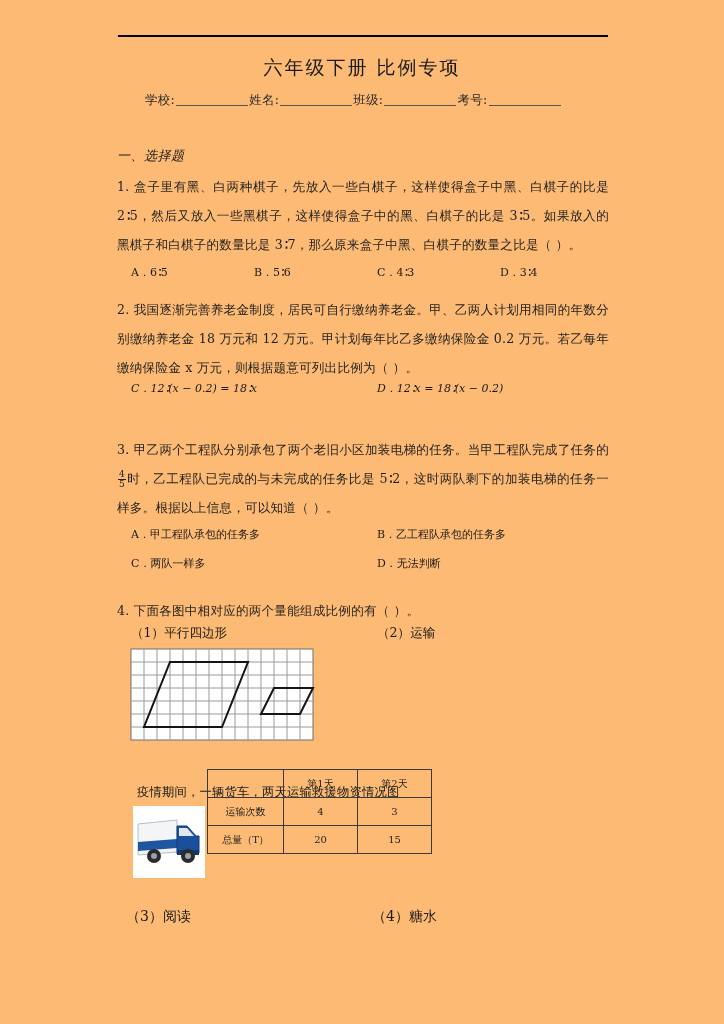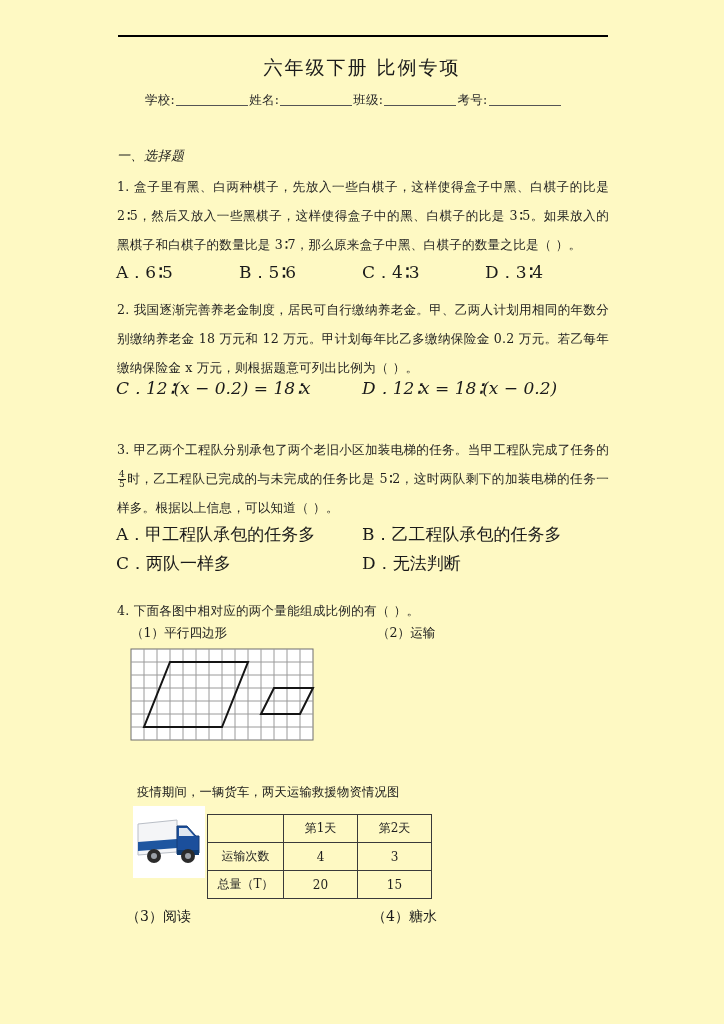--- a/index.html
+++ b/index.html
@@ -13,21 +13,21 @@
     position: relative;
     font-family: "DejaVu Serif", "Liberation Serif", serif;
     color: #1a1a1a;
     overflow: hidden;
   }
   .page {
     position: absolute;
     left: 0; top: 0;
     width: 724px;
     height: 1024px;
-    background: #fef9c3;
+    background: #fdba74;
   }
 
   
   .top-rule {
     position: absolute;
     left: 118px;
     top: 35px;
     width: 490px;
     height: 0;
     border-top: 2px solid #000;
@@ -79,23 +79,23 @@
     text-align: justify;
     letter-spacing: 0.2px;
   }
   .q1 { top: 172px; }
   .q2 { top: 295px; }
   .q3 { top: 435px; }
   .q4 { top: 596px; }
 
   .opts {
     position: absolute;
-    left: 102px;
+    left: 117px;
     width: 492px;
-    font-size: 17px;
+    font-size: 11px;
     line-height: 29px;
   }
   .opt-row {
     display: flex;
     width: 100%;
   }
   .opt-row .opt {
     flex: 0 0 25%;
     white-space: nowrap;
     padding-left: 14px;
@@ -159,23 +159,23 @@
     letter-spacing: 0.2px;
   }
   .truck-img {
     position: absolute;
     left: 133px;
     top: 806px;
   }
   .data-table {
     position: absolute;
     left: 207px;
-    top: 814px;
+    top: 769px;
     border-collapse: collapse;
-    font-size: 12px;
+    font-size: 10px;
   }
   .data-table td, .data-table th {
     border: 1px solid #3a3a3a;
     text-align: center;
     padding: 0;
     height: 27px;
     font-weight: normal;
     color: #1f1f1f;
   }
   .data-table .c-label { width: 75px; }

